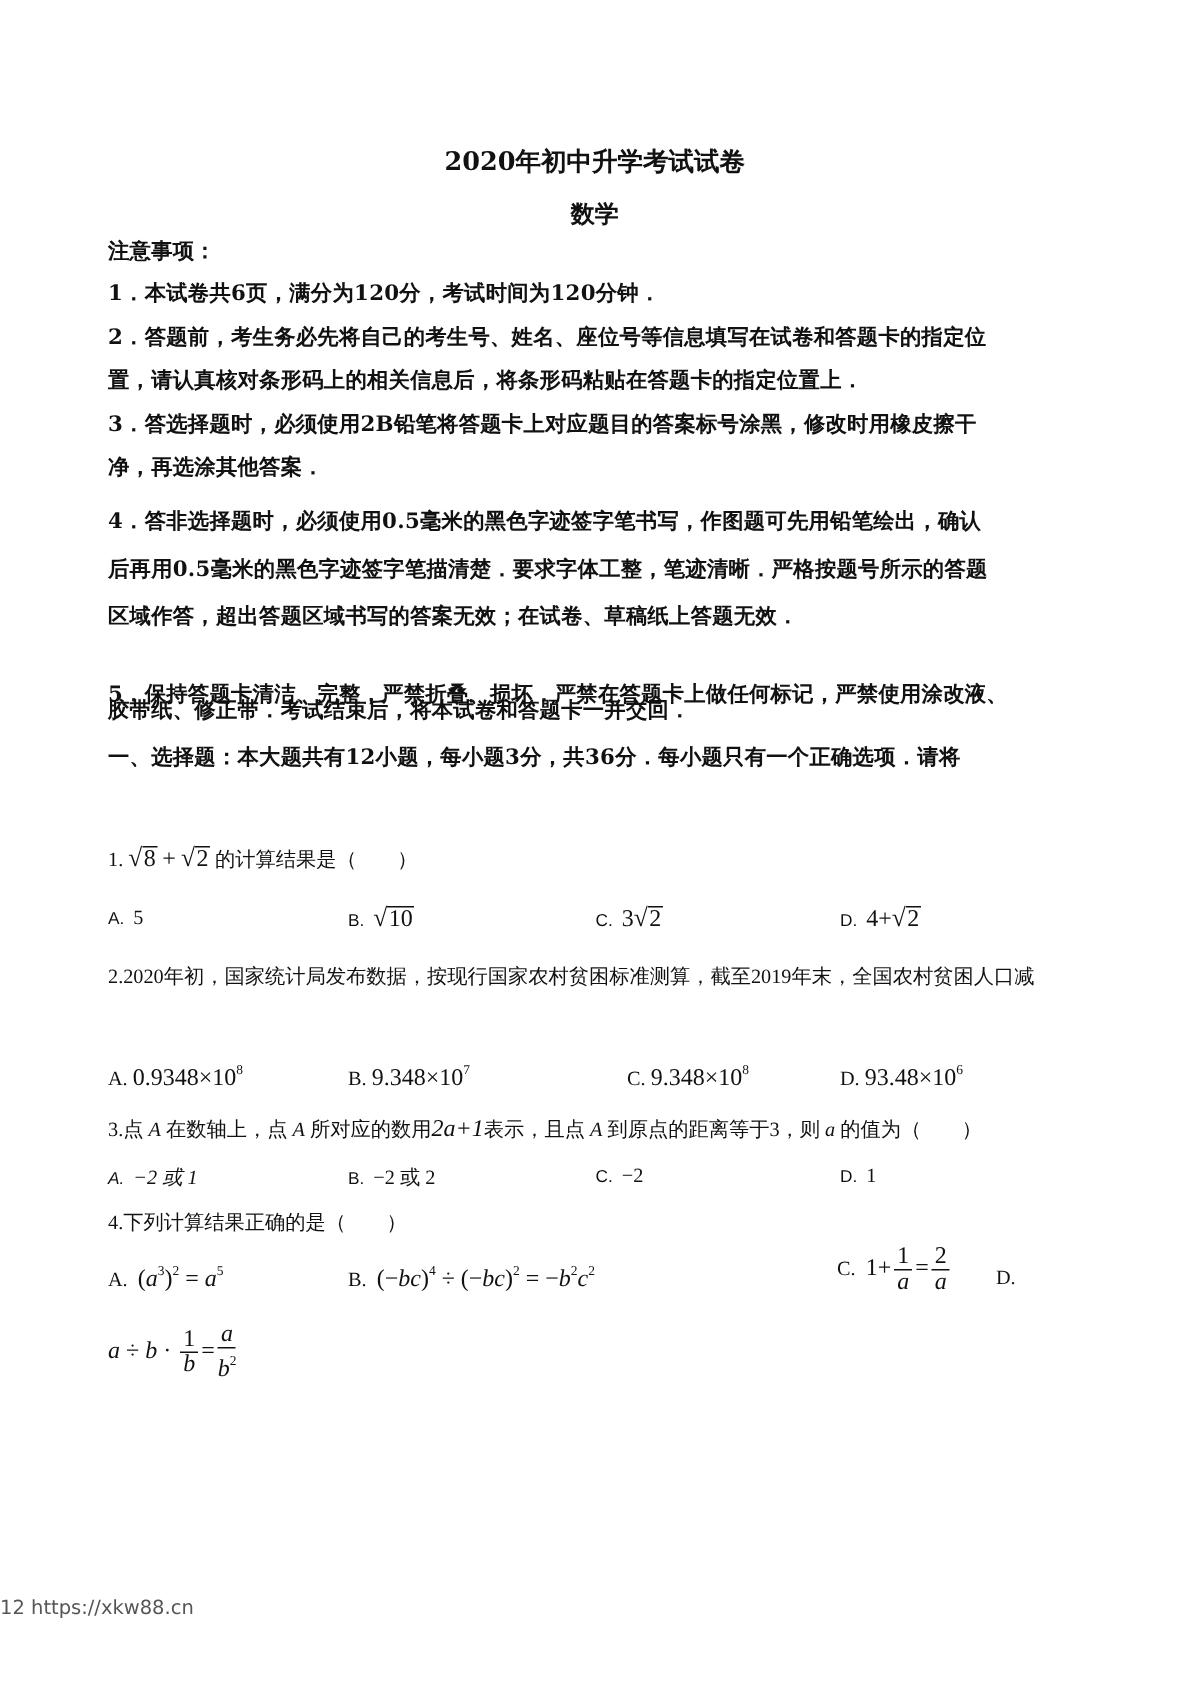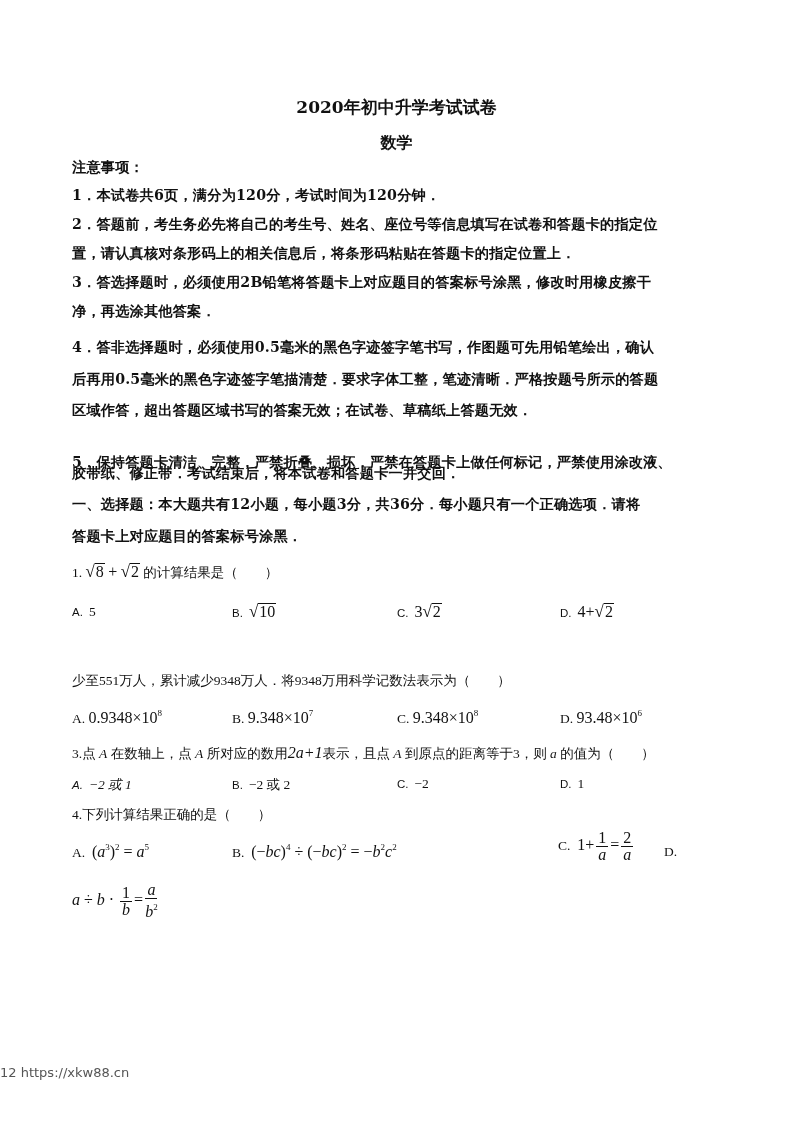--- a/index.html
+++ b/index.html
@@ -38,21 +38,20 @@
   <div class="abs notice bold" style="top:244px;">置，请认真核对条形码上的相关信息后，将条形码粘贴在答题卡的指定位置上．</div>
   <div class="abs notice bold" style="top:273px;">3．答选择题时，必须使用2B铅笔将答题卡上对应题目的答案标号涂黑，修改时用橡皮擦干</div>
   <div class="abs notice bold" style="top:302px;">净，再选涂其他答案．</div>
   <div class="abs notice bold" style="top:338px;">4．答非选择题时，必须使用0.5毫米的黑色字迹签字笔书写，作图题可先用铅笔绘出，确认</div>
   <div class="abs notice bold" style="top:370px;">后再用0.5毫米的黑色字迹签字笔描清楚．要求字体工整，笔迹清晰．严格按题号所示的答题</div>
   <div class="abs notice bold" style="top:401px;">区域作答，超出答题区域书写的答案无效；在试卷、草稿纸上答题无效．</div>
   <div class="abs notice bold" style="top:453px;text-align:center;">5．保持答题卡清洁、完整，严禁折叠、损坏．严禁在答题卡上做任何标记，严禁使用涂改液、</div>
   <div class="abs notice bold" style="top:464px;">胶带纸、修正带．考试结束后，将本试卷和答题卡一并交回．</div>
 
   <div class="abs notice bold" style="top:495px;">一、选择题：本大题共有12小题，每小题3分，共36分．每小题只有一个正确选项．请将</div>
-  <div class="abs notice bold" style="top:527px;">答题卡上对应题目的答案标号涂黑．</div>
 
   <div class="abs q serif" style="top:562px;">
     <span>1.</span>
     <span class="sqrt math"><span class="rad">√</span><span class="under">8</span></span>
     <span class="math">+</span>
     <span class="sqrt math"><span class="rad">√</span><span class="under">2</span></span>
     <span>的计算结果是（　　）</span>
   </div>
   <div class="abs opt serif" style="top:604px; left:72px;">
     <span class="optlabel">A.</span><span>5</span>
@@ -60,28 +59,30 @@
   <div class="abs opt serif" style="top:602px; left:232px;">
     <span class="optlabel">B.</span><span class="sqrt math"><span class="rad">√</span><span class="under">10</span></span>
   </div>
   <div class="abs opt serif" style="top:602px; left:397px;">
     <span class="optlabel">C.</span><span class="math">3</span><span class="sqrt math"><span class="rad">√</span><span class="under">2</span></span>
   </div>
   <div class="abs opt serif" style="top:602px; left:560px;">
     <span class="optlabel">D.</span><span class="math">4+</span><span class="sqrt math"><span class="rad">√</span><span class="under">2</span></span>
   </div>
 
-  <div class="abs q serif" style="top:672px;">少至551万人，累计减少9348万人．将9348万用科学记数法表示为（　　）</div>
+  <div class="abs q serif" style="top:642px;">
+    <span>2.</span><span>2020年初，国家统计局发布数据，按现行国家农村贫困标准测算，截至2019年末，全国农村贫困人口减</span>
+  </div>
   <div class="abs opt serif" style="top:708px; left:72px;">
     <span>A.</span>&nbsp;<span class="math">0.9348×10</span><sup>8</sup>
   </div>
   <div class="abs opt serif" style="top:708px; left:232px;">
     <span>B.</span>&nbsp;<span class="math">9.348×10</span><sup>7</sup>
   </div>
-  <div class="abs opt serif" style="top:708px; left:397px;">
+  <div class="abs opt serif" style="top:708px; left:418px;">
     <span>C.</span>&nbsp;<span class="math">9.348×10</span><sup>8</sup>
   </div>
   <div class="abs opt serif" style="top:708px; left:560px;">
     <span>D.</span>&nbsp;<span class="math">93.48×10</span><sup>6</sup>
   </div>
 
   <div class="abs q serif" style="top:744px;">
     <span>3.</span><span>点</span>
     <span class="it">A</span>
     <span>在数轴上，点</span>

